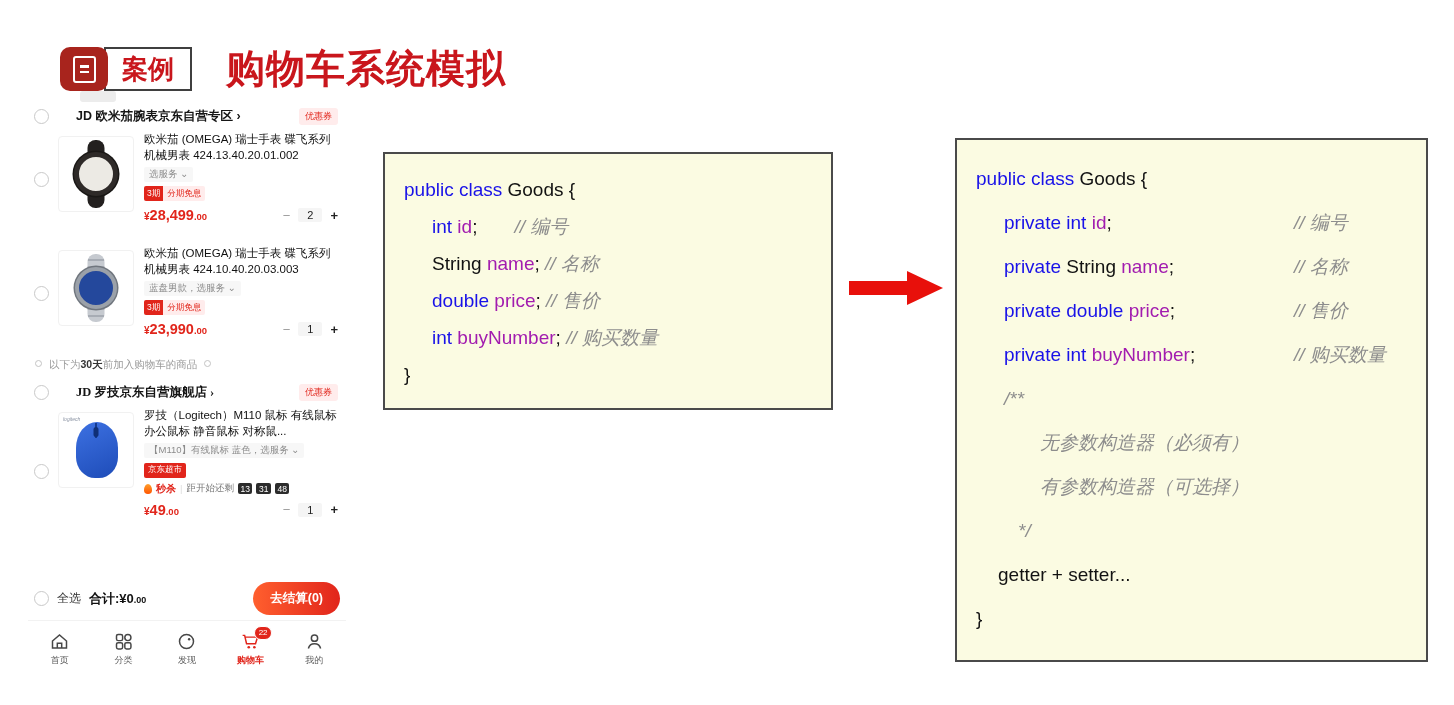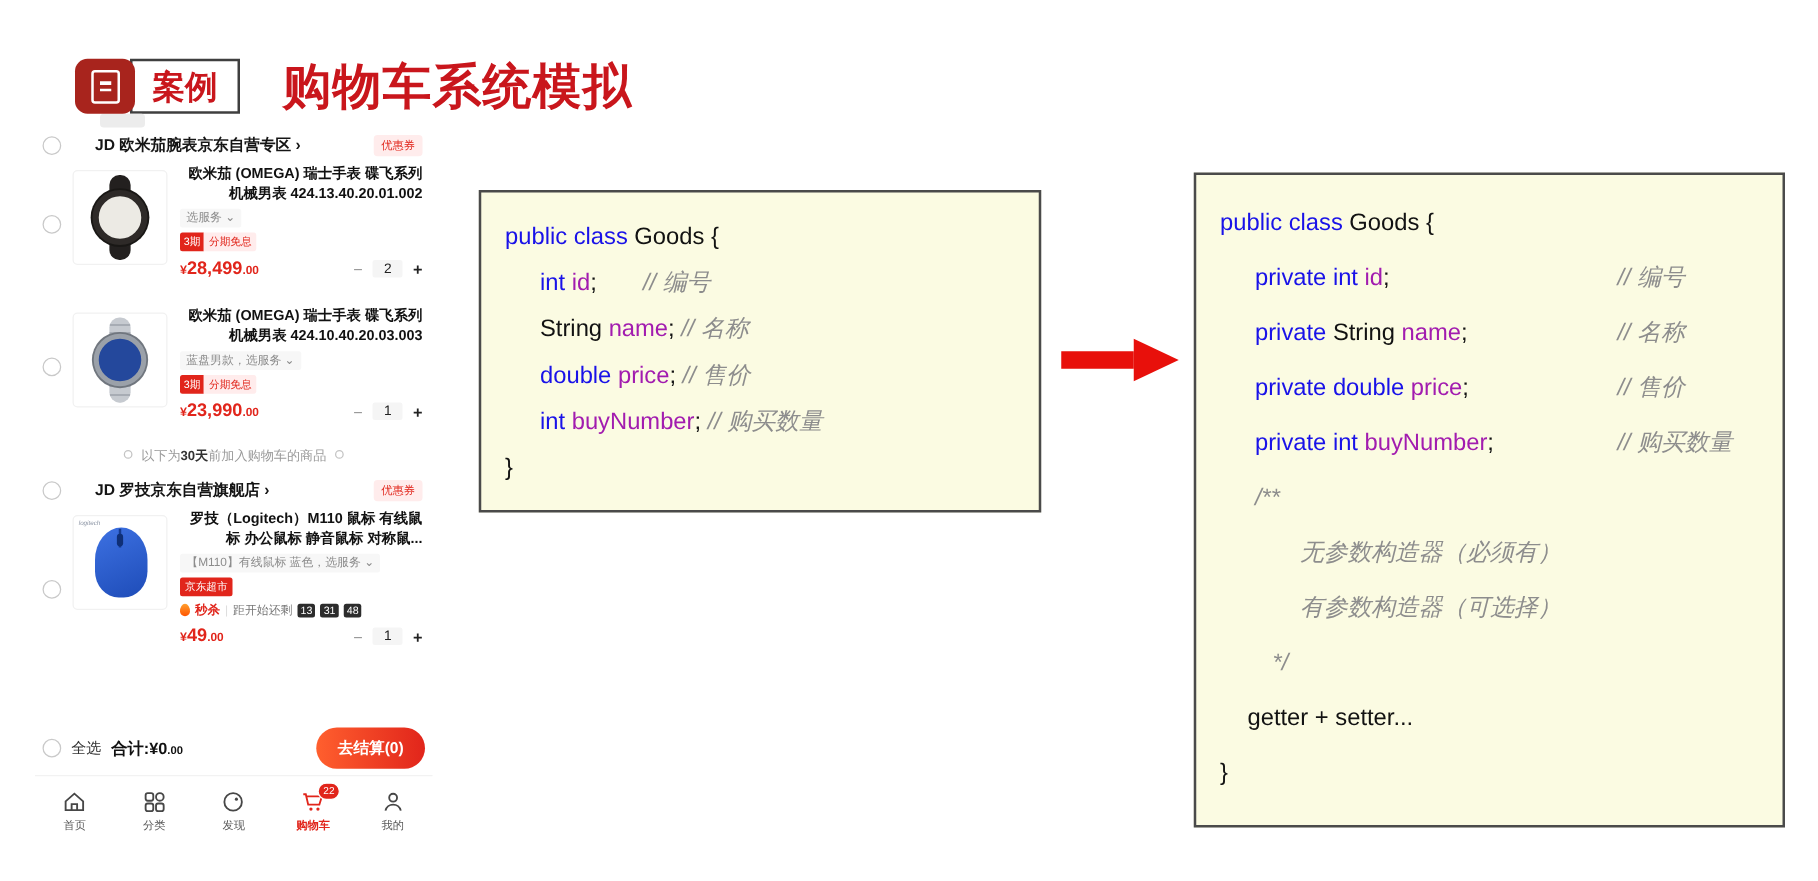--- a/index.html
+++ b/index.html
@@ -21,35 +21,35 @@
   .phone{position:absolute;left:28px;top:96px;width:318px;height:560px;background:#fff;color:#1a1a1a;}
   .frag{position:absolute;left:52px;top:-5px;width:36px;height:11px;background:#ececec;border-radius:3px;}
   .chk{width:15px;height:15px;border:1.2px solid #c9c9c9;border-radius:50%;background:#fff;flex:none;display:inline-block;box-sizing:border-box;}
   .store-row{position:absolute;left:6px;right:8px;display:flex;align-items:center;gap:27px;}
   .store-name{font-size:12.5px;font-weight:bold;color:#151515;}
   .coupon{margin-left:auto;font-size:9px;color:#e1251b;background:#ffecec;padding:2px 6px;border-radius:3px;}
   .prod{position:absolute;left:6px;right:8px;}
   .prod > .chk{position:absolute;left:0;top:40px;}
   .pimg{position:absolute;left:24px;top:4px;width:74px;height:74px;background:#fff;border:1px solid #f1f1f1;border-radius:4px;overflow:hidden;}
   .pinfo{position:absolute;left:110px;top:0;right:0;}
-  .ptitle{font-size:11.5px;line-height:15.5px;color:#111;font-weight:700;max-height:31px;overflow:hidden;text-align:right;}
+  .ptitle{font-size:11.5px;line-height:15.5px;color:#111;font-weight:400;max-height:31px;overflow:hidden;}
   .popt{margin-top:4px;display:inline-block;font-size:9.5px;color:#8c8c8c;background:#f7f7f7;padding:1px 5px;border-radius:2px;}
   .pbadges{margin-top:4px;display:flex;align-items:center;}
   .b-red{font-size:8.5px;color:#fff;background:#e1251b;padding:1.5px 3px;border-radius:2px 0 0 2px;}
   .b-pink{font-size:8.5px;color:#e1251b;background:#ffecec;padding:1.5px 4px;border-radius:0 2px 2px 0;}
   .prow{margin-top:5px;display:flex;align-items:center;}
   .price{color:#e1251b;font-weight:bold;white-space:nowrap;}
   .price .sym{font-style:normal;font-size:10px;}
   .price b{font-size:14.5px;margin-top:32px;}
   .price .dec{font-style:normal;font-size:9.5px;}
   .stepper{margin-left:auto;display:flex;align-items:center;gap:8px;}
   .st-minus{font-size:13px;color:#9a9a9a;}
   .st-plus{font-size:13px;color:#222;font-weight:bold;}
   .st-qty{font-size:11px;color:#222;background:#f5f5f5;padding:1px 9px;border-radius:2px;}
-  .cart-divider{position:absolute;top:262px;left:0;right:0;text-align:center;font-size:10.5px;color:#9a9a9a;}
+  .cart-divider{position:absolute;top:262px;left:0;right:0;text-align:left;font-size:10.5px;color:#9a9a9a;}
   .cart-divider b{color:#333;}
   .ring{display:inline-block;width:5px;height:5px;border:1px solid #c4c4c4;border-radius:50%;margin:0 7px;vertical-align:1px;}
   .mkt{display:inline-block;font-size:8.5px;color:#fff;background:#e1251b;padding:1.5px 4px;border-radius:2px;margin-top:4px;}
   .flash{margin-top:4px;display:flex;align-items:center;gap:4px;font-size:9.5px;color:#777;}
   .flame{width:8px;height:10px;background:linear-gradient(#ffa02e,#ff5400);border-radius:50% 50% 50% 50%/62% 62% 38% 38%;flex:none;}
   .flash .fl{color:#e1251b;font-weight:bold;font-size:10px;}
   .flash .sep{color:#ddd;}
   .tbox{background:#2c2c2c;color:#fff;font-size:8.5px;padding:0.5px 2.5px;border-radius:2px;}
   .summary{position:absolute;top:486px;left:6px;right:6px;display:flex;align-items:center;gap:8px;}
   .sum-all{font-size:12px;color:#333;}
@@ -177,21 +177,21 @@
             <span class="st-plus">+</span>
           </span>
         </div>
       </div>
     </div>
 
     <div class="cart-divider">
       <span class="ring"></span><span>以下为</span><b>30天</b><span>前加入购物车的商品</span><span class="ring"></span>
     </div>
 
-    <div class="store-row" style="top:288px;">
+    <div class="store-row" style="top:288px;font-family:Liberation Serif, serif;">
       <span class="chk"></span>
       <span class="store-name">JD 罗技京东自营旗舰店 ›</span>
       <span class="coupon">优惠券</span>
     </div>
 
     <div class="prod" style="top:312px;height:150px;">
       <span class="chk" style="top:56px;"></span>
       <div class="pimg mouse">
         <span class="brandmark">logitech</span>
         <div class="body"></div>

